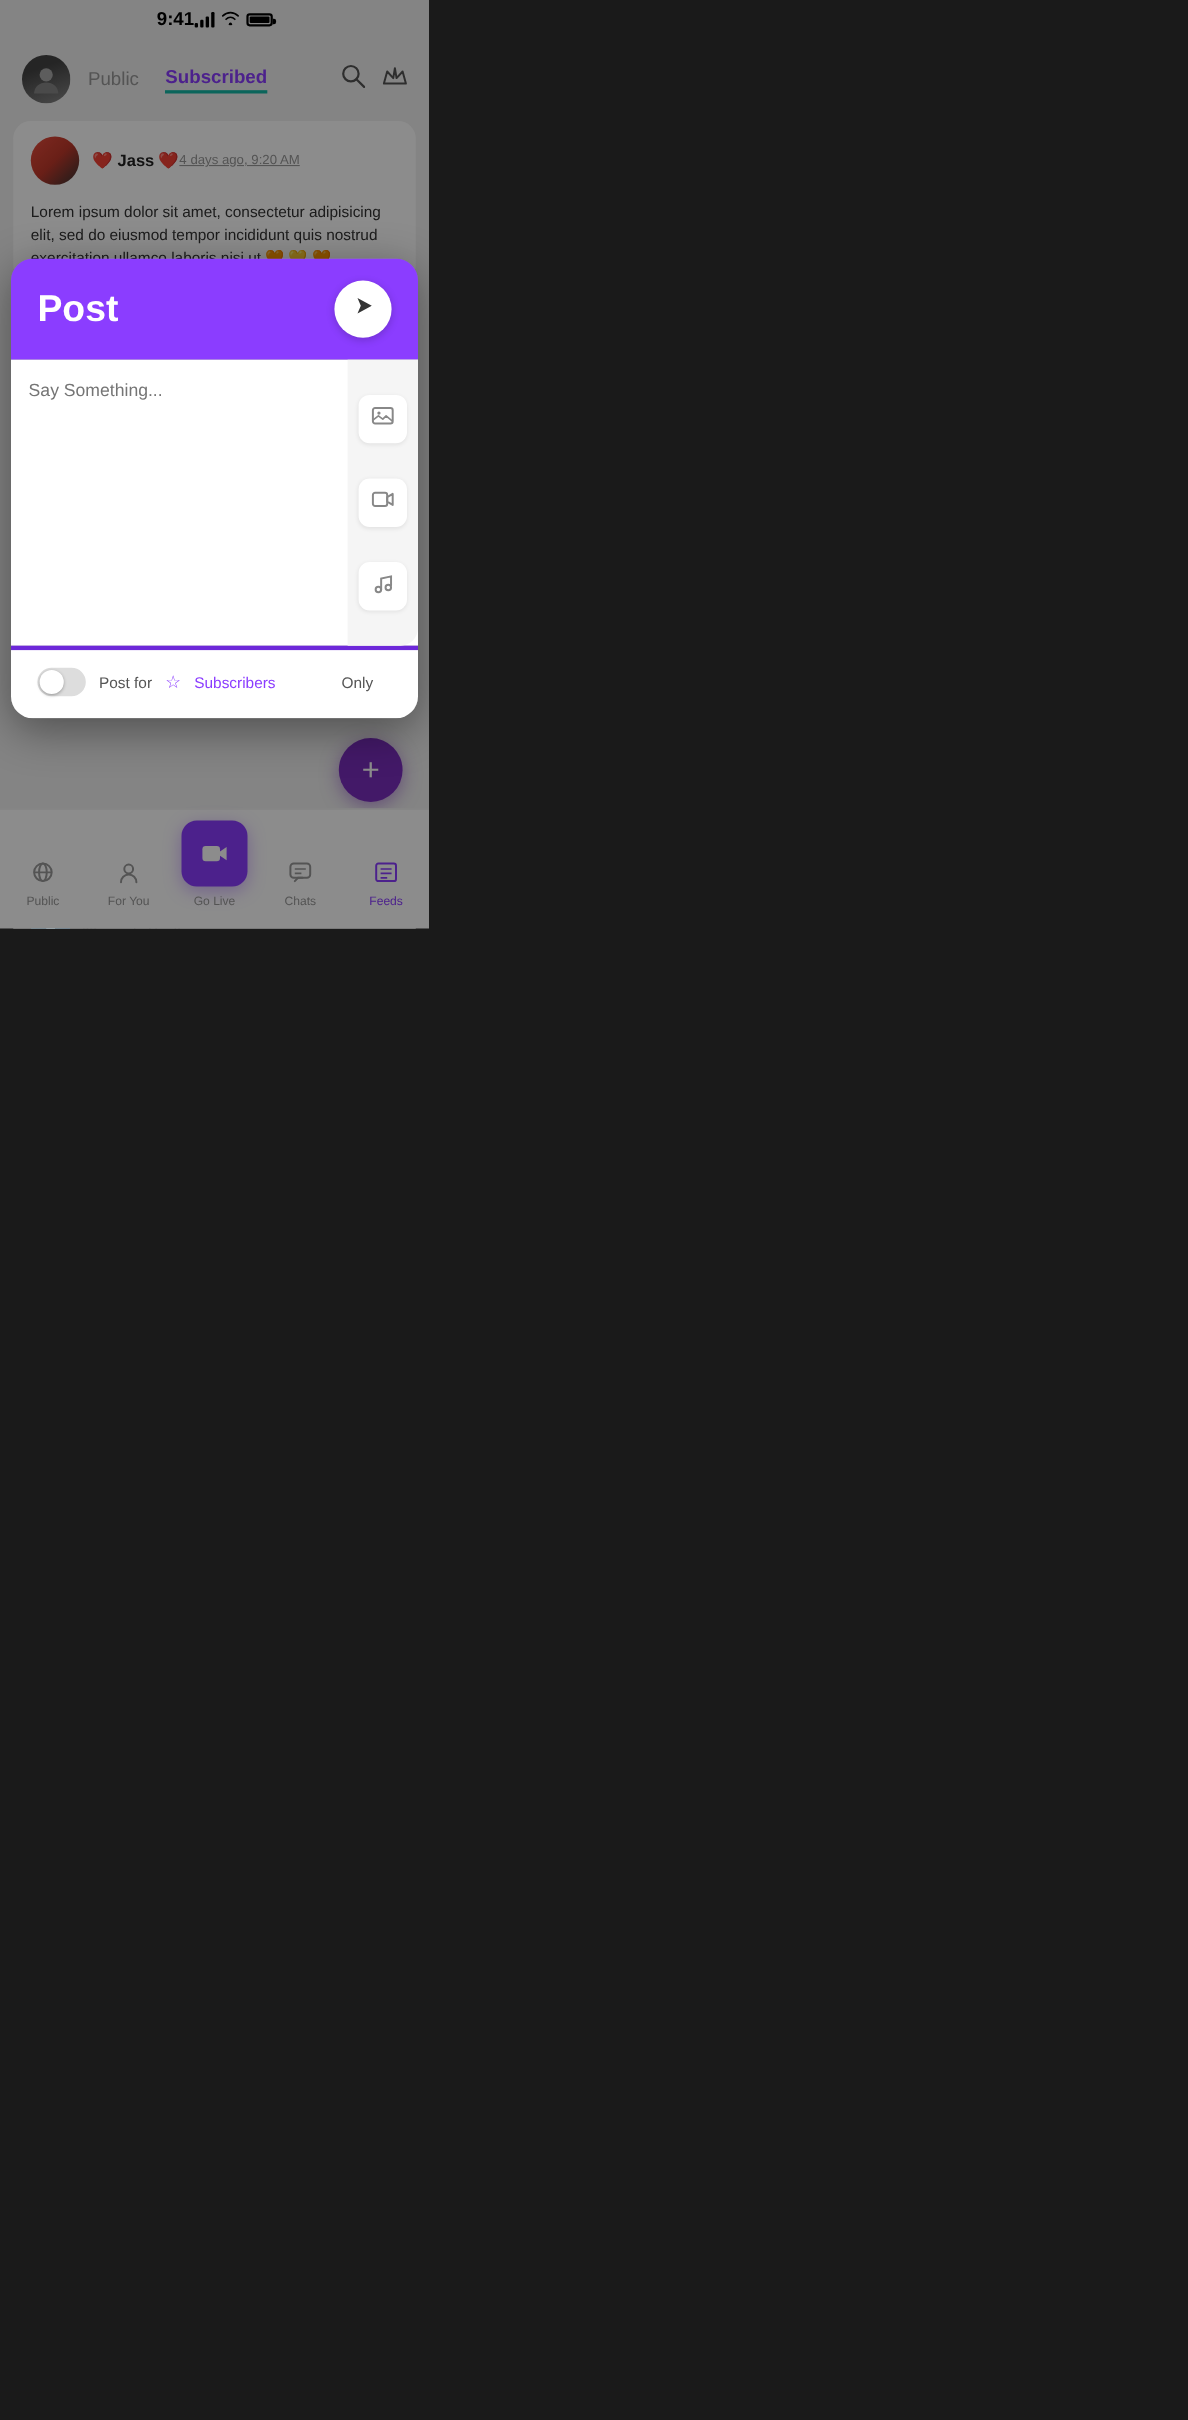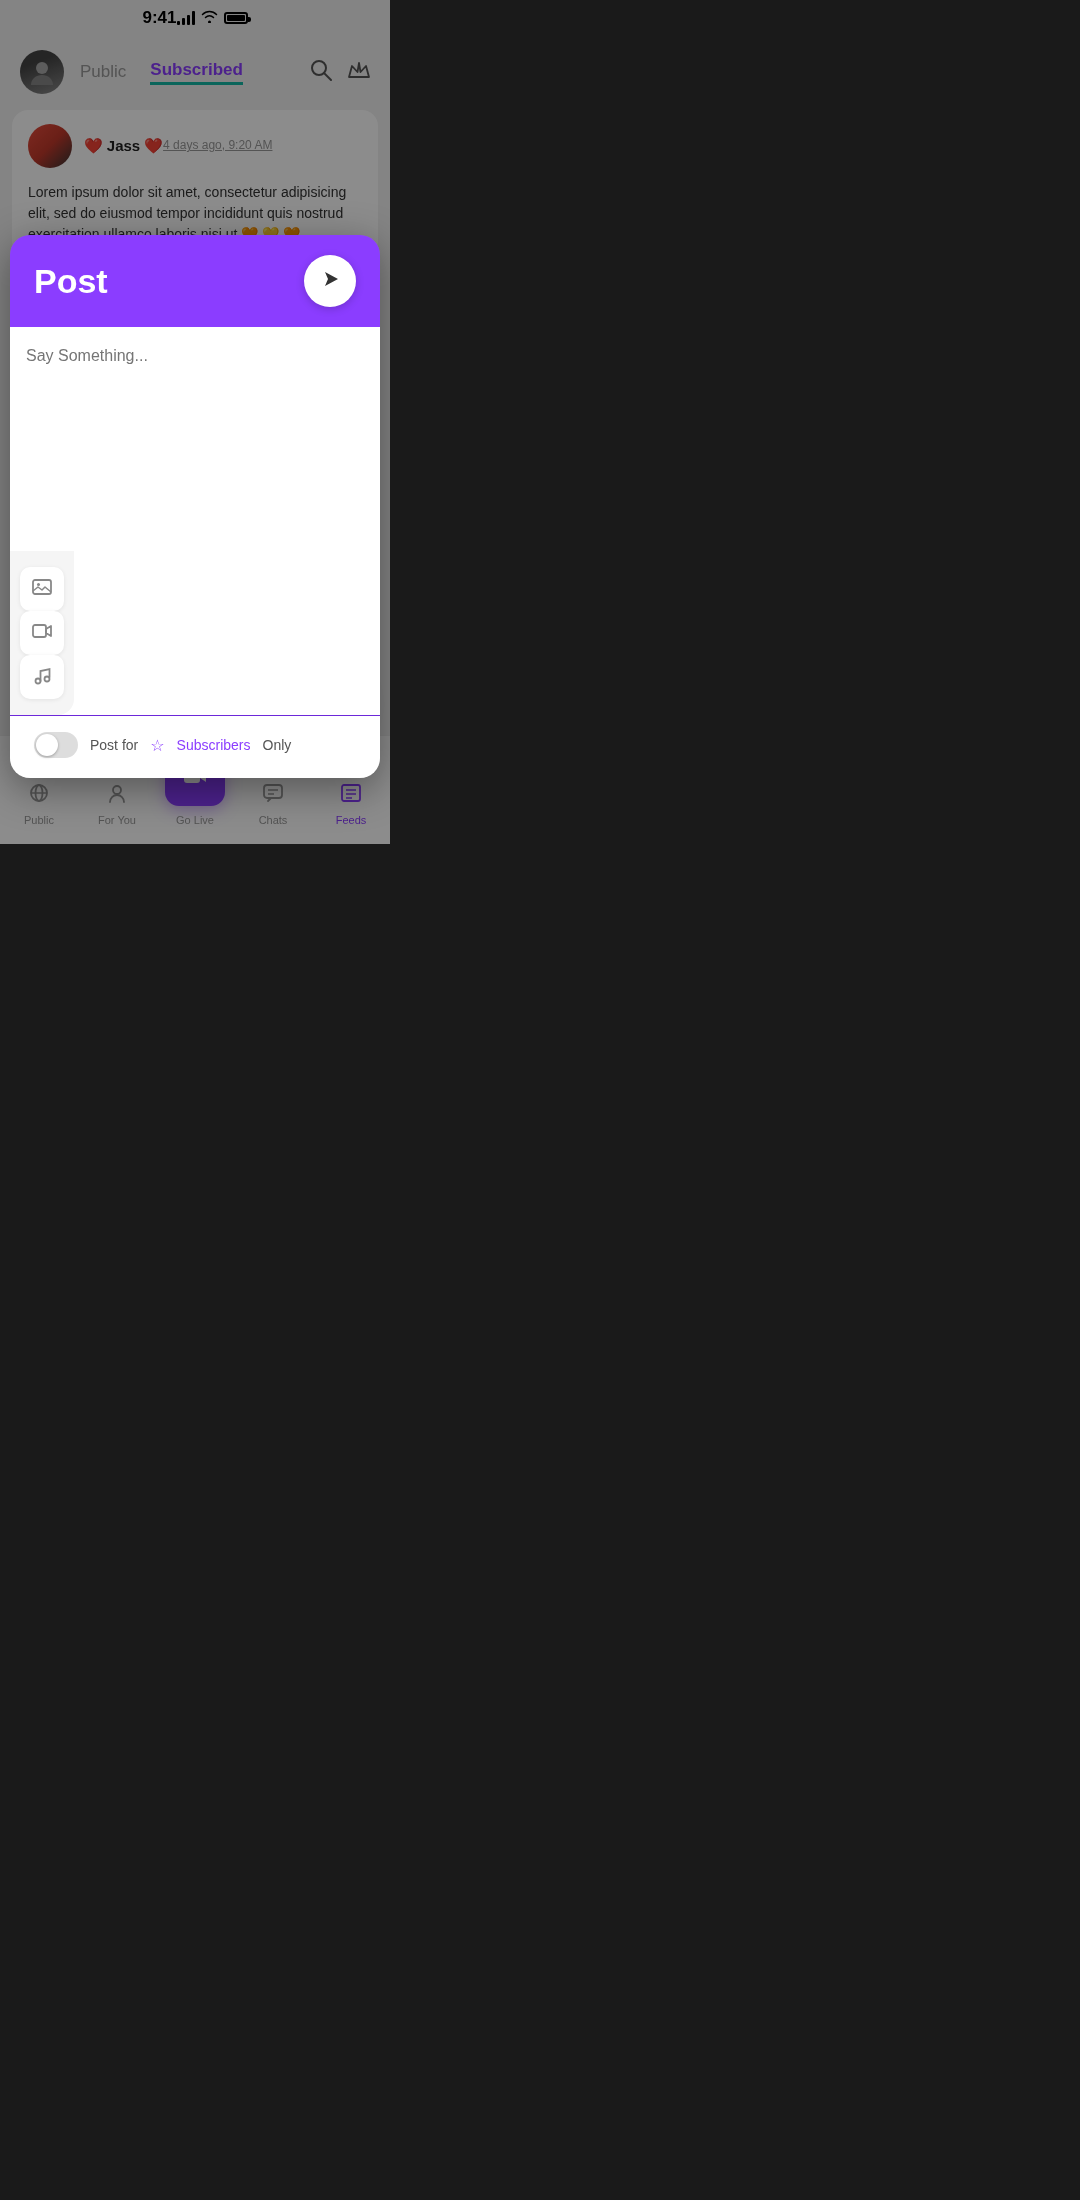--- a/index.html
+++ b/index.html
@@ -150,21 +150,20 @@
       background: #fff; border: none; cursor: pointer;
       display: flex; align-items: center; justify-content: center;
       box-shadow: 0 2px 8px rgba(0,0,0,0.2);
     }
     .send-btn-icon { font-size: 20px; color: #333; }
 
     .modal-body {
       background: #fff;
       display: flex;
       min-height: 260px;
-      flex-direction: column;
     }
     .modal-textarea-area {
       flex: 1;
       padding: 20px 16px;
     }
     .modal-textarea {
       width: 100%; border: none; outline: none; resize: none;
       font-size: 16px; color: #999; background: transparent;
       height: 180px; font-family: inherit;
     }
@@ -181,34 +180,34 @@
       background: #fff; border: none; cursor: pointer;
       display: flex; align-items: center; justify-content: center;
       box-shadow: 0 1px 4px rgba(0,0,0,0.08);
     }
     .media-btn-icon { font-size: 20px; color: #888; }
 
     .modal-footer {
       background: #fff;
       padding: 16px 24px 20px;
       display: flex; align-items: center; gap: 12px;
-      border-top: 1px solid #6d28d9;
+      border-top: 4px solid #6d28d9;
     }
     .toggle-switch {
       width: 44px; height: 26px; border-radius: 13px;
       background: #ddd; position: relative; cursor: pointer; flex-shrink: 0;
     }
     .toggle-knob {
       width: 22px; height: 22px; border-radius: 50%;
       background: #fff; position: absolute; top: 2px; left: 2px;
       box-shadow: 0 1px 3px rgba(0,0,0,0.3);
     }
     .post-for-text { font-size: 14px; color: #555; }
     .subscribers-text { font-size: 14px; color: #8B3DFF; font-weight: 400; }
-    .only-text { font-size: 14px; color: #555; }
+    .only-text { font-size: 14px; color: #555; margin-left: 48px; }
 
     
     .post-like-row {
       display: flex; align-items: center; gap: 8px;
       padding: 14px 16px;
       background: #f5f5f5;
     }
     .like-avatar {
       width: 36px; height: 36px; border-radius: 50%; overflow: hidden; flex-shrink: 0;
     }

